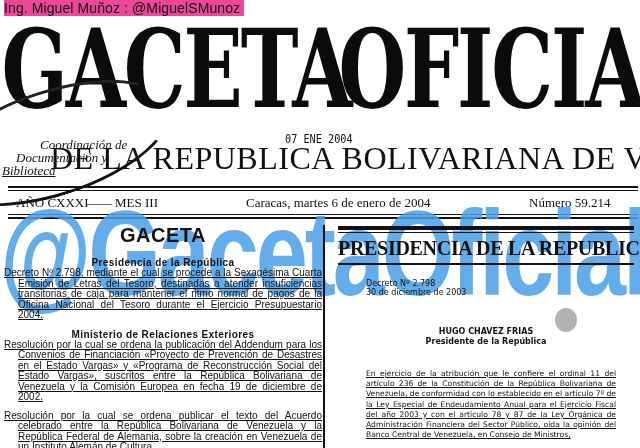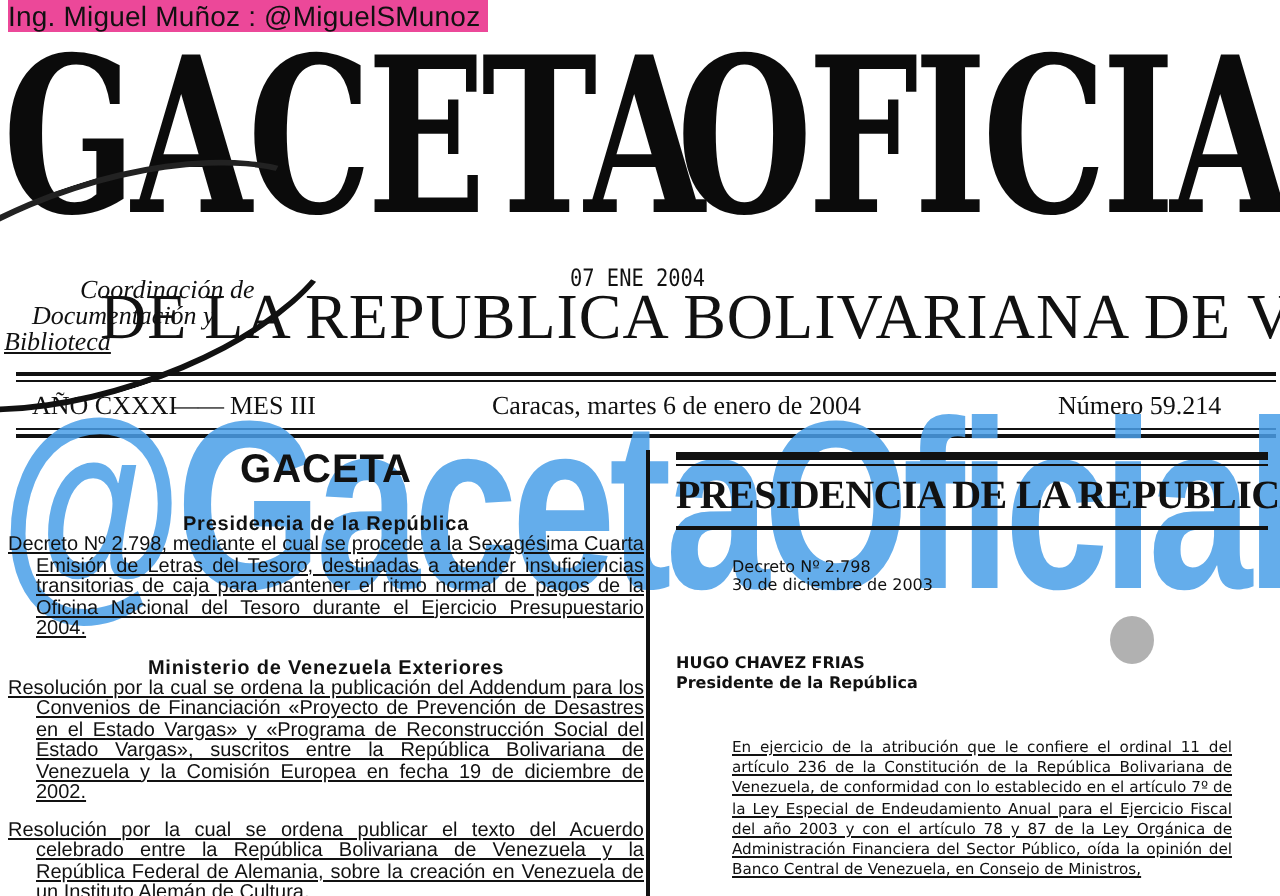--- a/index.html
+++ b/index.html
@@ -76,21 +76,21 @@
   .pres-rule-thin { height:1px; background:#111; margin:0 0 4px 0; }
   .pres-title {
     text-align:center; font-family:"Liberation Serif", serif; font-weight:bold;
     font-size:20px; letter-spacing:-0.3px; white-space:nowrap;
   }
   .pres-rule-bottom { height:2px; background:#111; margin:3px 0 14px 0; }
   .decree-row {
     display:flex; justify-content:space-between; padding:0 28px 0 28px;
     font-family:"DejaVu Sans", sans-serif; font-size:8px;flex-direction:column;
   }
-  .signer { text-align:left; font-family:"DejaVu Sans", sans-serif; font-weight:bold; font-size:8px; line-height:10px; margin-top:30px; }
+  .signer { text-align:center; font-family:"DejaVu Sans", sans-serif; font-weight:bold; font-size:8px; line-height:10px; margin-top:30px; }
   .body-text {
     font-family:"DejaVu Sans", sans-serif; font-size:7.6px; line-height:10.2px;
     text-align:justify; padding:0 18px 0 28px; margin-top:22px;text-decoration:underline;
   }
   .grey-dot { position:absolute; left:555px; top:308px; width:22px; height:24px; border-radius:50%; background:#a8a8a8; z-index:1; opacity:0.9; }
 </style>
 </head>
 <body>
 
 <div class="credit">Ing. Miguel Muñoz : @MiguelSMunoz</div>
@@ -126,21 +126,21 @@
 
 <div class="watermark">
   <span>@GacetaOficial</span>
 </div>
 <div class="grey-dot"></div>
 
 <div class="content col-left">
   <div class="sumario">GACETA</div>
   <div class="sec-head">Presidencia de la República</div>
   <div class="entry">Decreto Nº 2.798, mediante el cual se procede a la Sexagésima Cuarta Emisión de Letras del Tesoro, destinadas a atender insuficiencias transitorias de caja para mantener el ritmo normal de pagos de la Oficina Nacional del Tesoro durante el Ejercicio Presupuestario 2004.</div>
-  <div class="sec-head">Ministerio de Venezuela Exteriores</div>
+  <div class="sec-head">Ministerio de Relaciones Exteriores</div>
   <div class="entry">Resolución por la cual se ordena la publicación del Addendum para los Convenios de Financiación «Proyecto de Prevención de Desastres en el Estado Vargas» y «Programa de Reconstrucción Social del Estado Vargas», suscritos entre la República Bolivariana de Venezuela y la Comisión Europea en fecha 19 de diciembre de 2002.</div>
   <div class="entry">Resolución por la cual se ordena publicar el texto del Acuerdo celebrado entre la República Bolivariana de Venezuela y la República Federal de Alemania, sobre la creación en Venezuela de un Instituto Alemán de Cultura.</div>
 
 </div>
 
 <div class="col-divider"></div>
 
 <div class="content col-right">
   <div class="pres-rule-top"></div>
   <div class="pres-rule-thin"></div>

